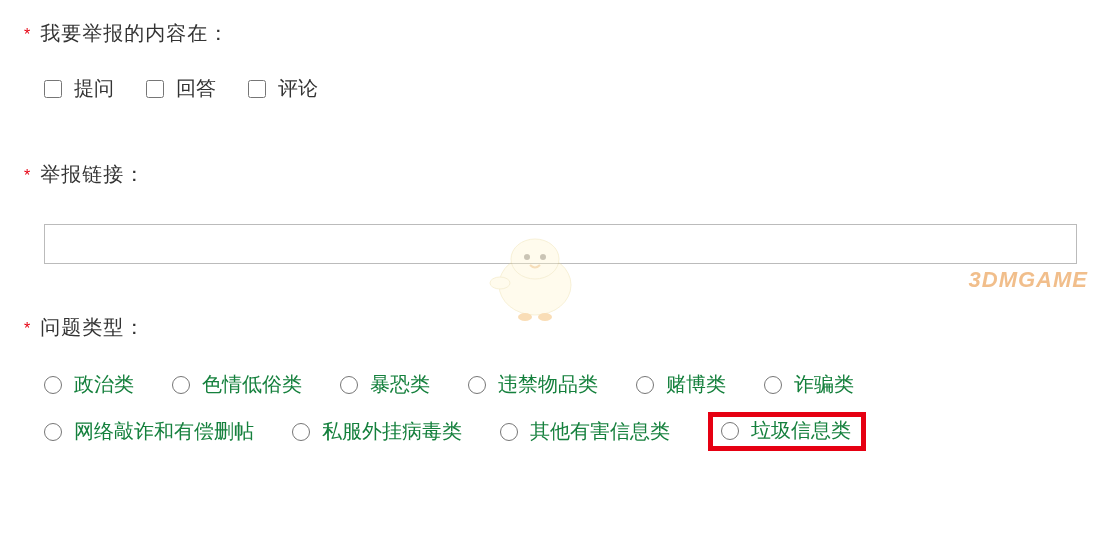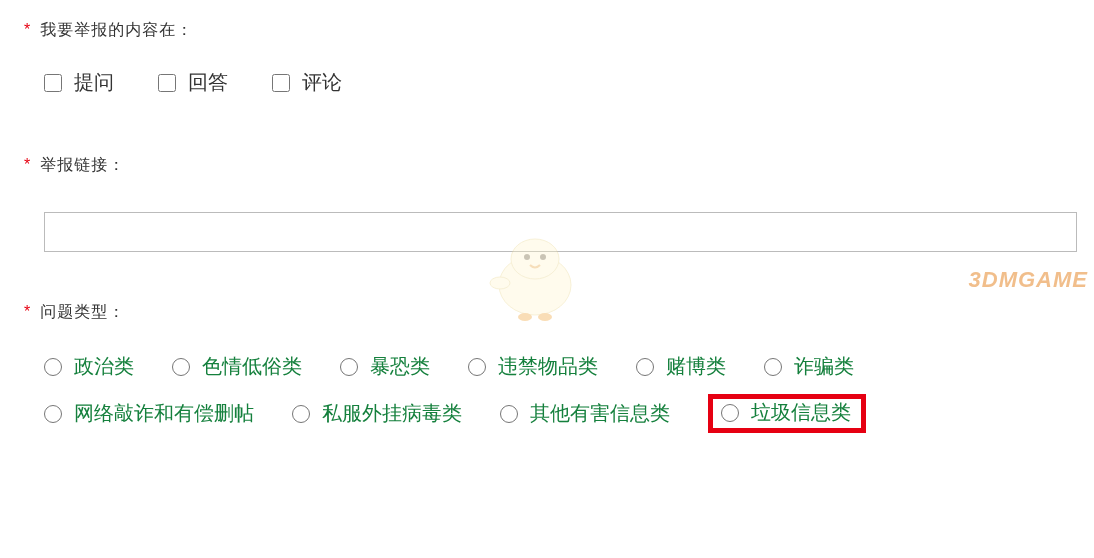--- a/index.html
+++ b/index.html
@@ -25,27 +25,27 @@
       align-items: baseline;
       margin-bottom: 28px;
     }
     .required {
       color: #e60012;
       font-size: 16px;
       margin-right: 10px;
       line-height: 1;
     }
     .label-text {
-      font-size: 16px;
+      font-size: 20px;
       color: #333;
       letter-spacing: 1px;
     }
     .checkbox-row {
       display: flex;
-      gap: 44px;
+      gap: 32px;
       padding-left: 20px;
       margin-top: 6px;
       margin-bottom: 59px;
     }
     .checkbox-item {
       display: flex;
       align-items: center;
       gap: 12px;
     }
     .checkbox-item input[type="checkbox"] {

